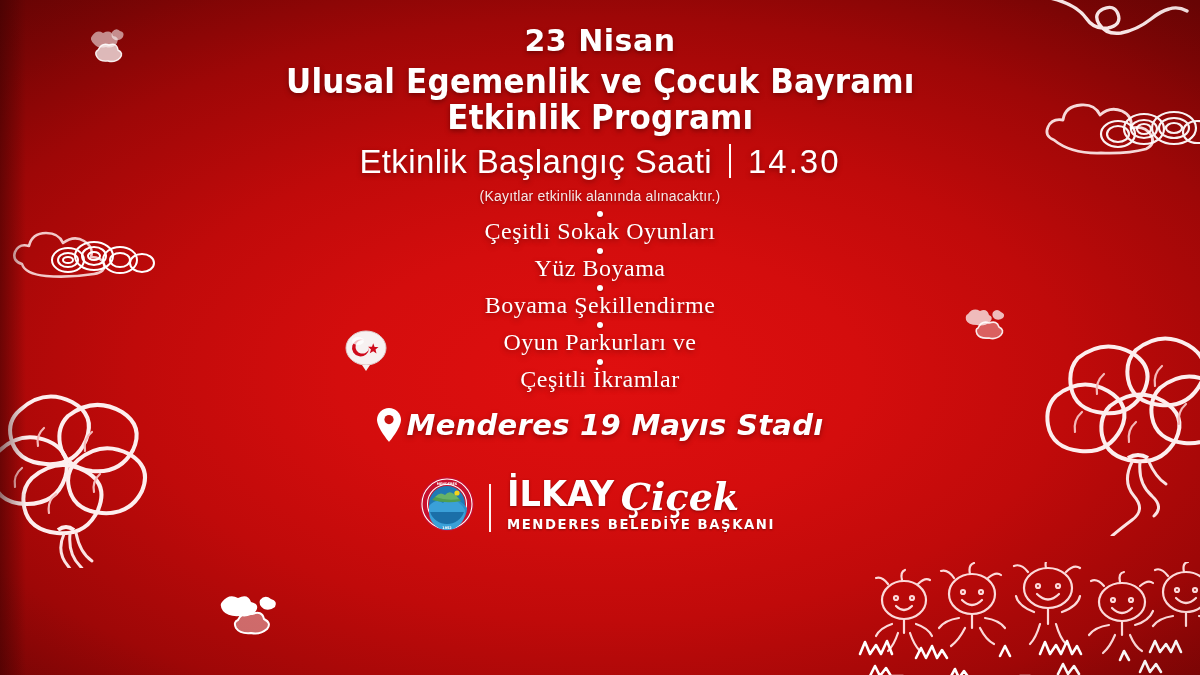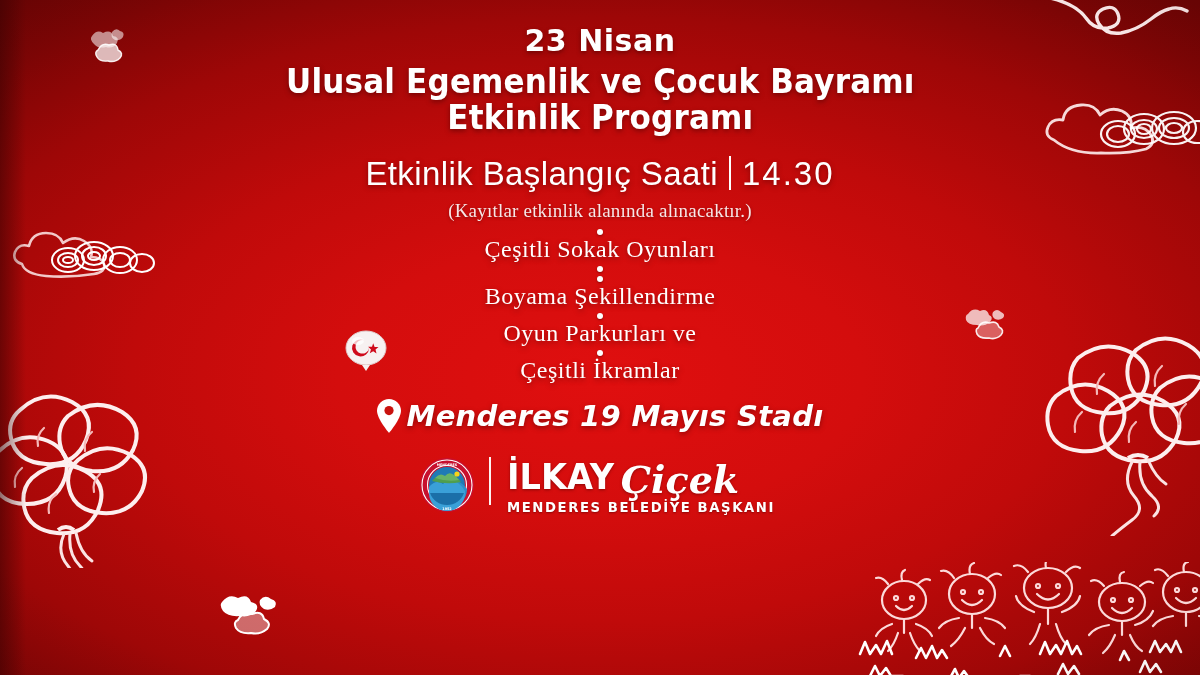--- a/index.html
+++ b/index.html
@@ -69,28 +69,28 @@
     line-height:1.08;
     letter-spacing:0.2px;
     text-align:center;
     color:#fff;
     text-shadow:0 2px 5px rgba(70,0,0,.55);
     transform:scaleX(0.94);
   }
   .t-head .l2 { display:block; }
 
   .t-time {
-    margin-top:20px;
+    margin-top:8px;
     font-family:"Liberation Sans", sans-serif;
     font-weight:300;
     font-size:33px;
     color:#fff;
     letter-spacing:.4px;
     text-shadow:0 2px 5px rgba(70,0,0,.5);
-    display:flex; align-items:flex-start; gap:2px;
+    display:flex; align-items:flex-start; gap:8px;
   }
   .t-time .bar {
     display:inline-block;
     width:2px; height:34px;
     background:#fff;
     margin:0 9px;
     position:relative; top:1px;
   }
   .t-time .clock { letter-spacing:2px; }
 
@@ -100,22 +100,22 @@
     font-weight:300;
     font-size:35px;
     color:#fff;
     letter-spacing:.6px;
     text-shadow:0 2px 5px rgba(70,0,0,.5);
     white-space:nowrap;
   }
 
   .t-note {
     margin-top:7px;
-    font-family:Liberation Serif, serif;
-    font-size:19px;
+    font-family:Liberation Sans, sans-serif;
+    font-size:14px;
     font-weight:400;
     color:#f7e7e7;
     letter-spacing:.2px;
     text-shadow:0 1px 3px rgba(70,0,0,.5);
   }
 
   #activities {
     margin-top:4px;
     display:flex; flex-direction:column; align-items:center;
   }
@@ -146,22 +146,22 @@
     font-weight:bold;
     font-style:italic;
     font-size:29px;
     color:#fff;
     letter-spacing:.3px;
     text-shadow:0 2px 5px rgba(70,0,0,.5);
   }
 
   
   #footer {
-    margin-top:23px;
-    display:flex; align-items:flex-start; gap:0;
+    margin-top:31px;
+    display:flex; align-items:flex-end; gap:0;
   }
   #seal { width:56px; height:56px; }
   #divider {
     width:2px; height:48px;
     background:#fff;
     margin:0 16px 0 14px;
     opacity:.95;
   }
   #brand { display:flex; flex-direction:column; align-items:flex-start; }
   #brandrow { display:flex; align-items:baseline; }
@@ -416,20 +416,21 @@
       <span class="clock">14.30</span>
     </div>
 
 
     <div class="t-note">(Kayıtlar etkinlik alanında alınacaktır.)</div>
 
     <div id="activities">
       <div class="dot"></div>
       <div class="act">Çeşitli Sokak Oyunları</div>
       <div class="dot"></div>
+      <div class="act">Yüz Boyama</div>
       <div class="dot"></div>
       <div class="act">Boyama Şekillendirme</div>
       <div class="dot"></div>
       <div class="act">Oyun Parkurları ve</div>
       <div class="dot"></div>
       <div class="act">Çeşitli İkramlar</div>
     </div>
 
     <div id="venue">
       <span class="pin">

